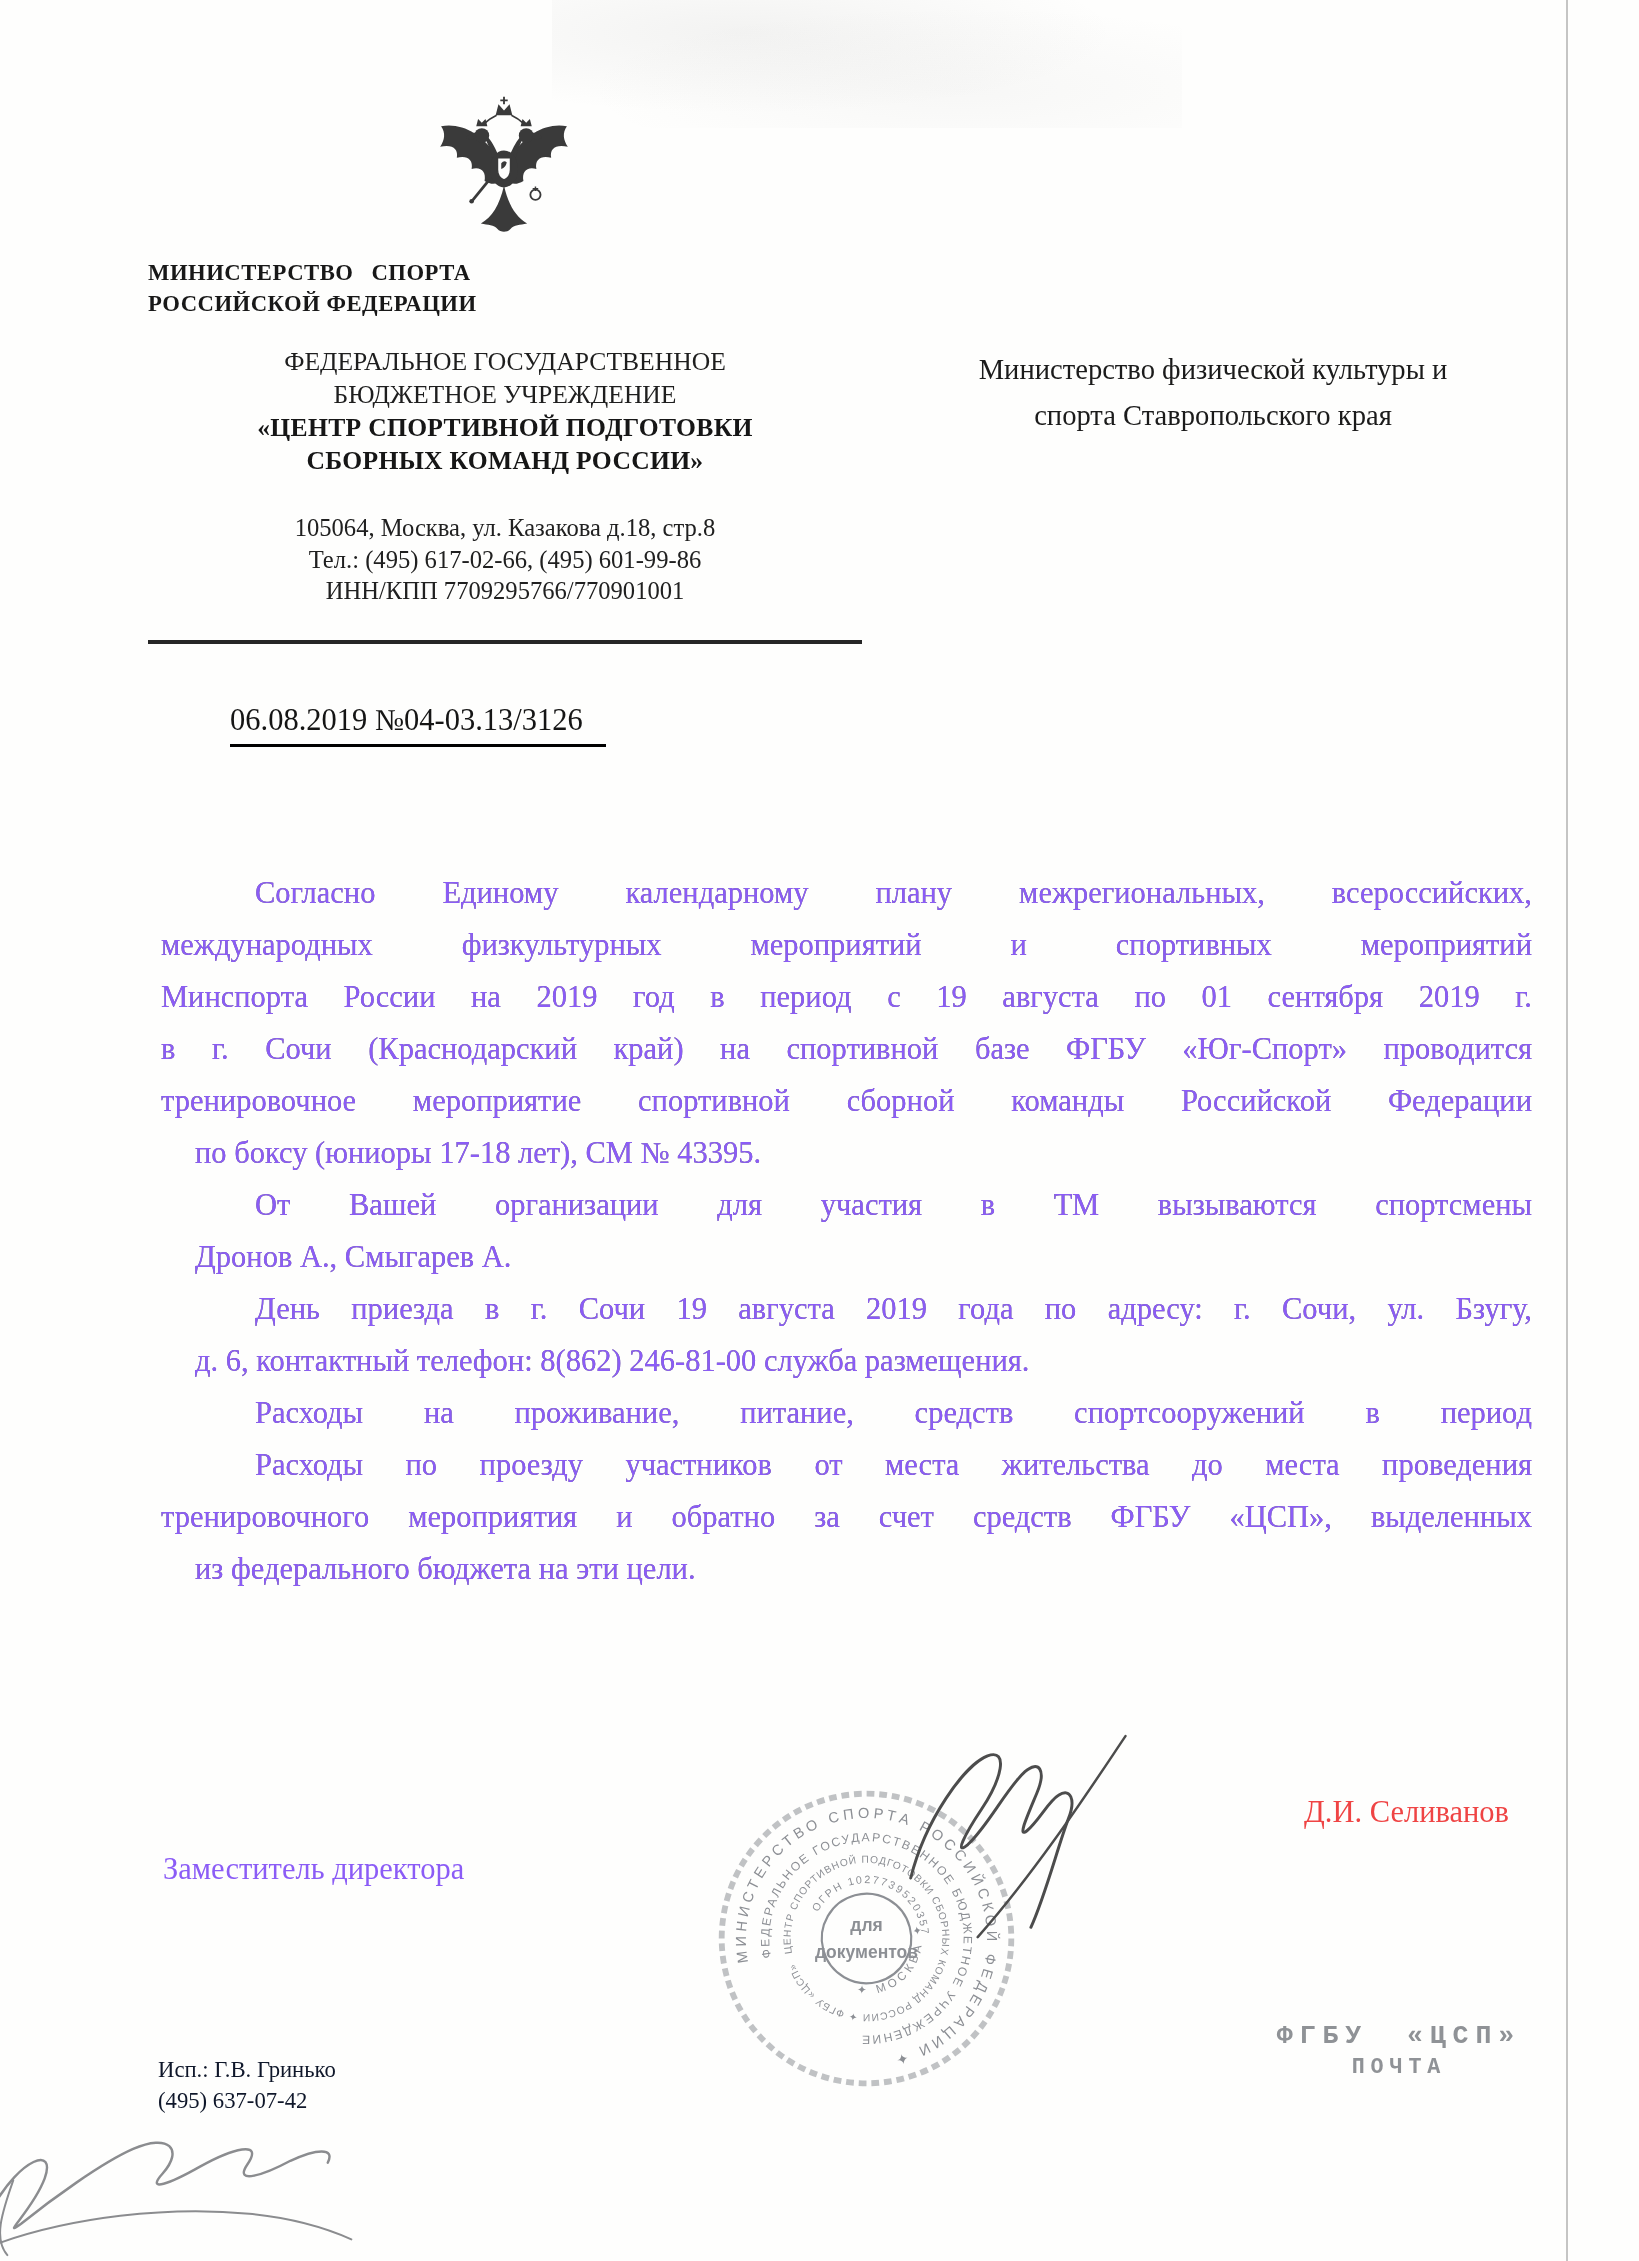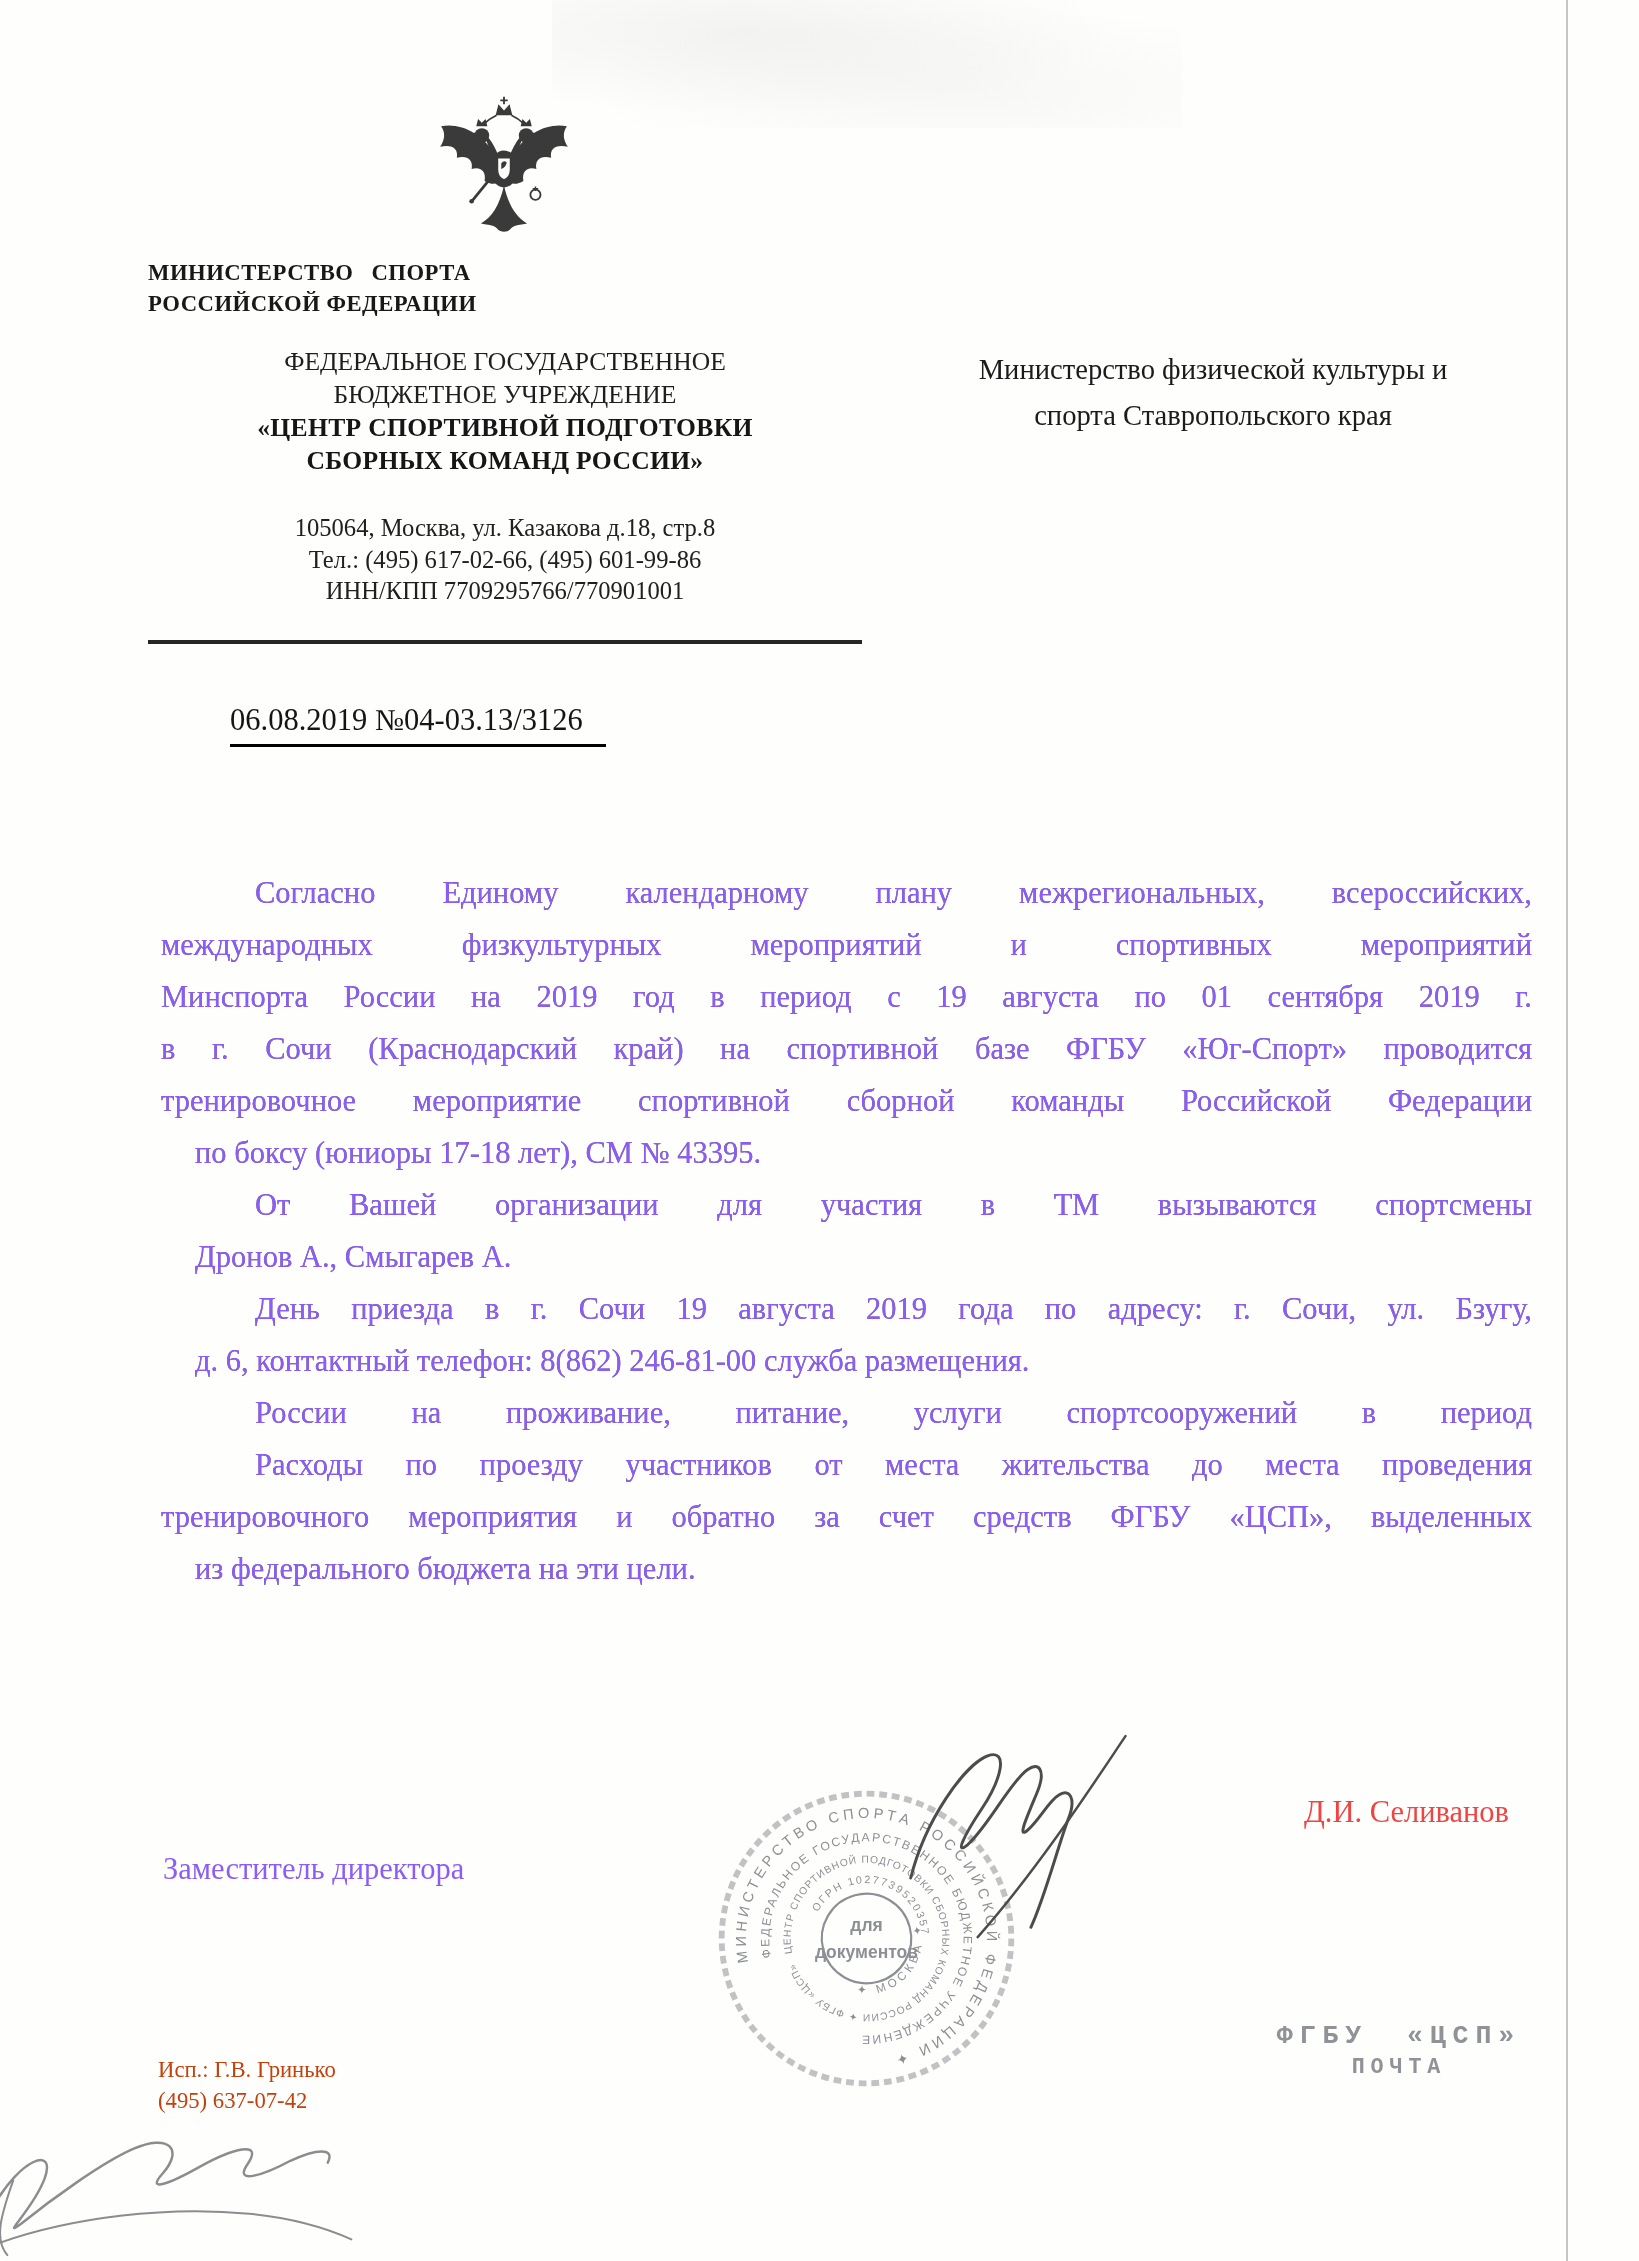--- a/index.html
+++ b/index.html
@@ -33,21 +33,21 @@
   .bl{text-align:justify;text-align-last:justify;}
   .bl.last{text-align-last:left;margin-left:34px;}
   .bl.ind{text-indent:94px;}
   
   .sig-pos{position:absolute;left:163px;top:1852px;font-size:30.5px;color:#8b5cf6;font-family:Liberation Serif, serif;}
   .sig-name{position:absolute;right:130px;top:1795px;font-size:30.5px;color:#ef4444;}
   .stamp{position:absolute;left:711px;top:1783px;width:311px;height:311px;opacity:.92;filter:blur(0.3px);}
   .stamp text{font-family:"Liberation Sans", sans-serif;fill:#83868c;}
   .signature{position:absolute;left:891px;top:1730px;width:266px;height:231px;}
   
-  .executor{position:absolute;left:158px;top:2055px;font-size:22.7px;line-height:30.5px;color:#c2410c;}
+  .executor{position:absolute;left:158px;top:2055px;font-size:22.7px;line-height:30.5px;color:#0f172a;}
   
   .mailstamp{position:absolute;left:1276px;top:2021px;width:246px;text-align:center;
     font-family:Liberation Mono, monospace;color:#8f9296;filter:blur(0.4px);}
   .mailstamp .m1{font-size:26.6px;font-weight:bold;letter-spacing:6.9px;word-spacing:15.8px;}
   .mailstamp .m2{font-size:21.7px;font-weight:bold;letter-spacing:5.9px;margin-top:3.9px;}
   .scribble{position:absolute;left:-14.8px;top:2090px;width:429px;height:172px;}
 </style>
 </head>
 <body>
 
@@ -127,21 +127,21 @@
     <div class="bl">в г. Сочи (Краснодарский край) на спортивной базе ФГБУ «Юг-Спорт» проводится</div>
     <div class="bl">тренировочное мероприятие спортивной сборной команды Российской Федерации</div>
     <div class="bl last">по боксу (юниоры 17-18 лет), СМ № 43395.</div>
 
     <div class="bl ind">От Вашей организации для участия в ТМ вызываются спортсмены</div>
     <div class="bl last">Дронов А., Смыгарев А.</div>
 
     <div class="bl ind">День приезда в г. Сочи 19 августа 2019 года по адресу: г. Сочи, ул. Бзугу,</div>
     <div class="bl last">д. 6, контактный телефон: 8(862) 246-81-00 служба размещения.</div>
 
-    <div class="bl ind">России на проживание, питание, услуги спортсооружений в период</div>
+    <div class="bl ind">Расходы на проживание, питание, средств спортсооружений в период</div>
 
     <div class="bl ind">Расходы по проезду участников от места жительства до места проведения</div>
     <div class="bl">тренировочного мероприятия и обратно за счет средств ФГБУ «ЦСП», выделенных</div>
     <div class="bl last">из федерального бюджета на эти цели.</div>
   </div>
 
   <div class="sig-pos">Заместитель директора</div>
   <div class="sig-name">Д.И. Селиванов</div>
 
   <svg class="stamp" viewBox="0 0 320 320">

